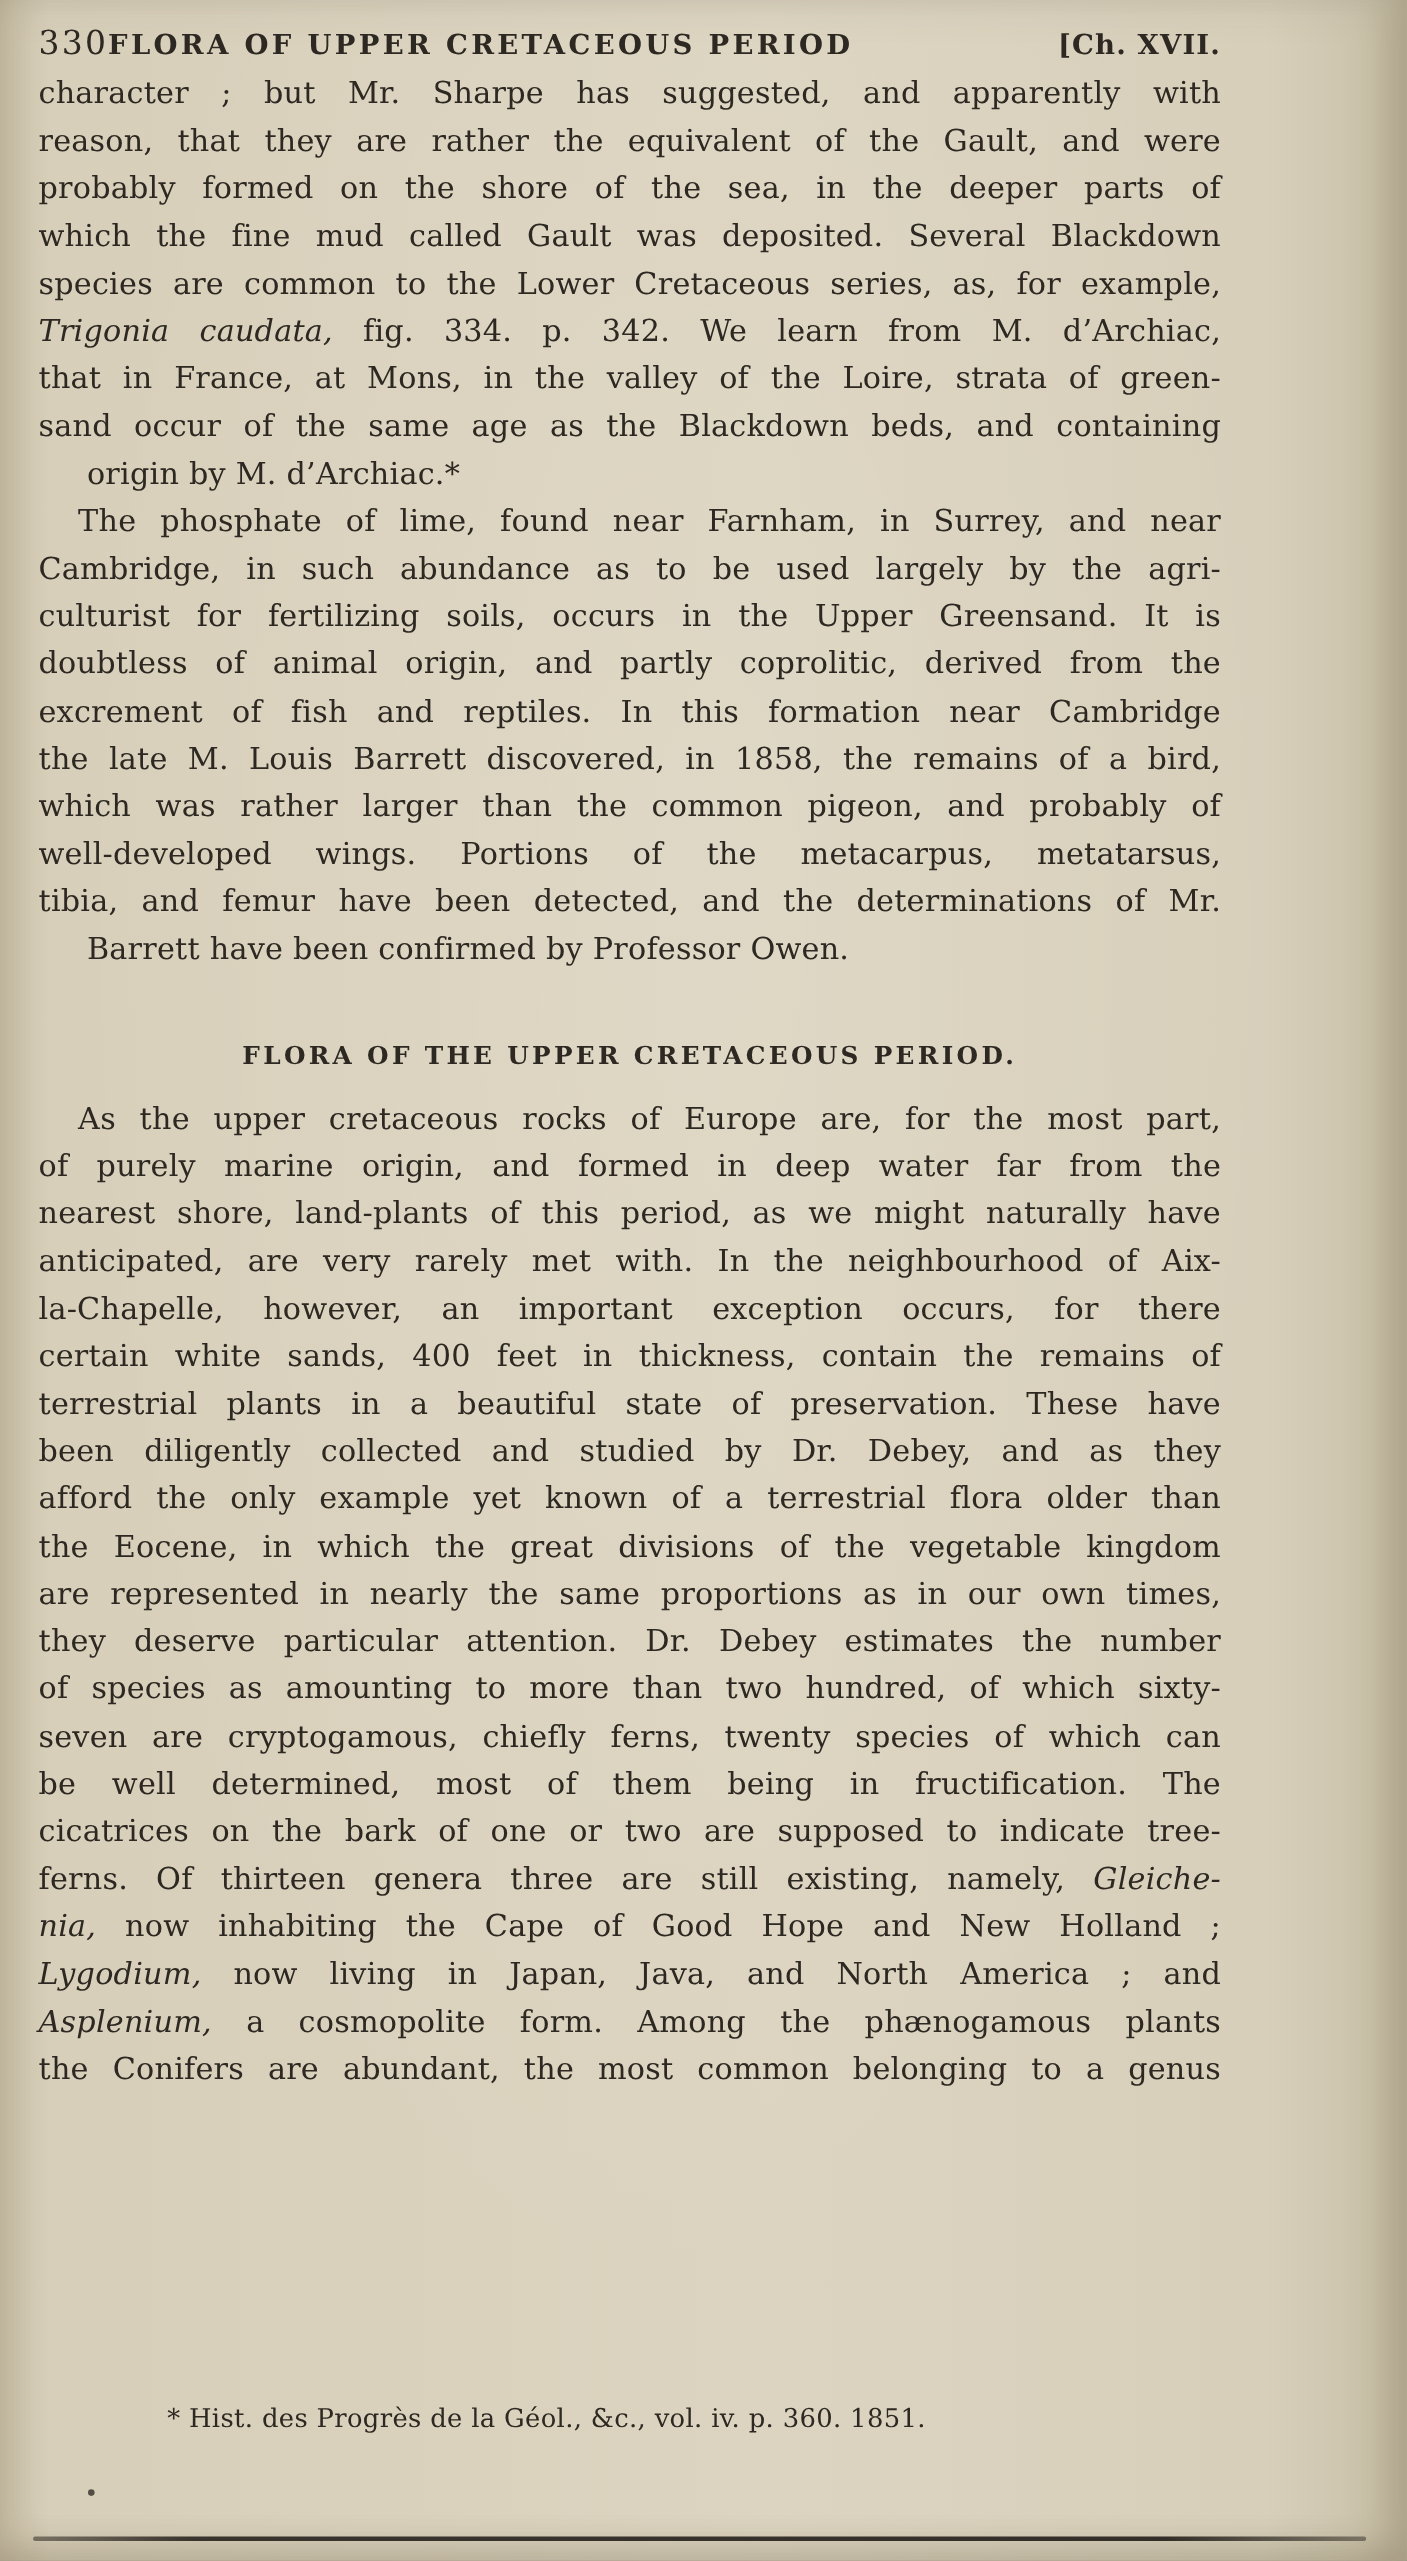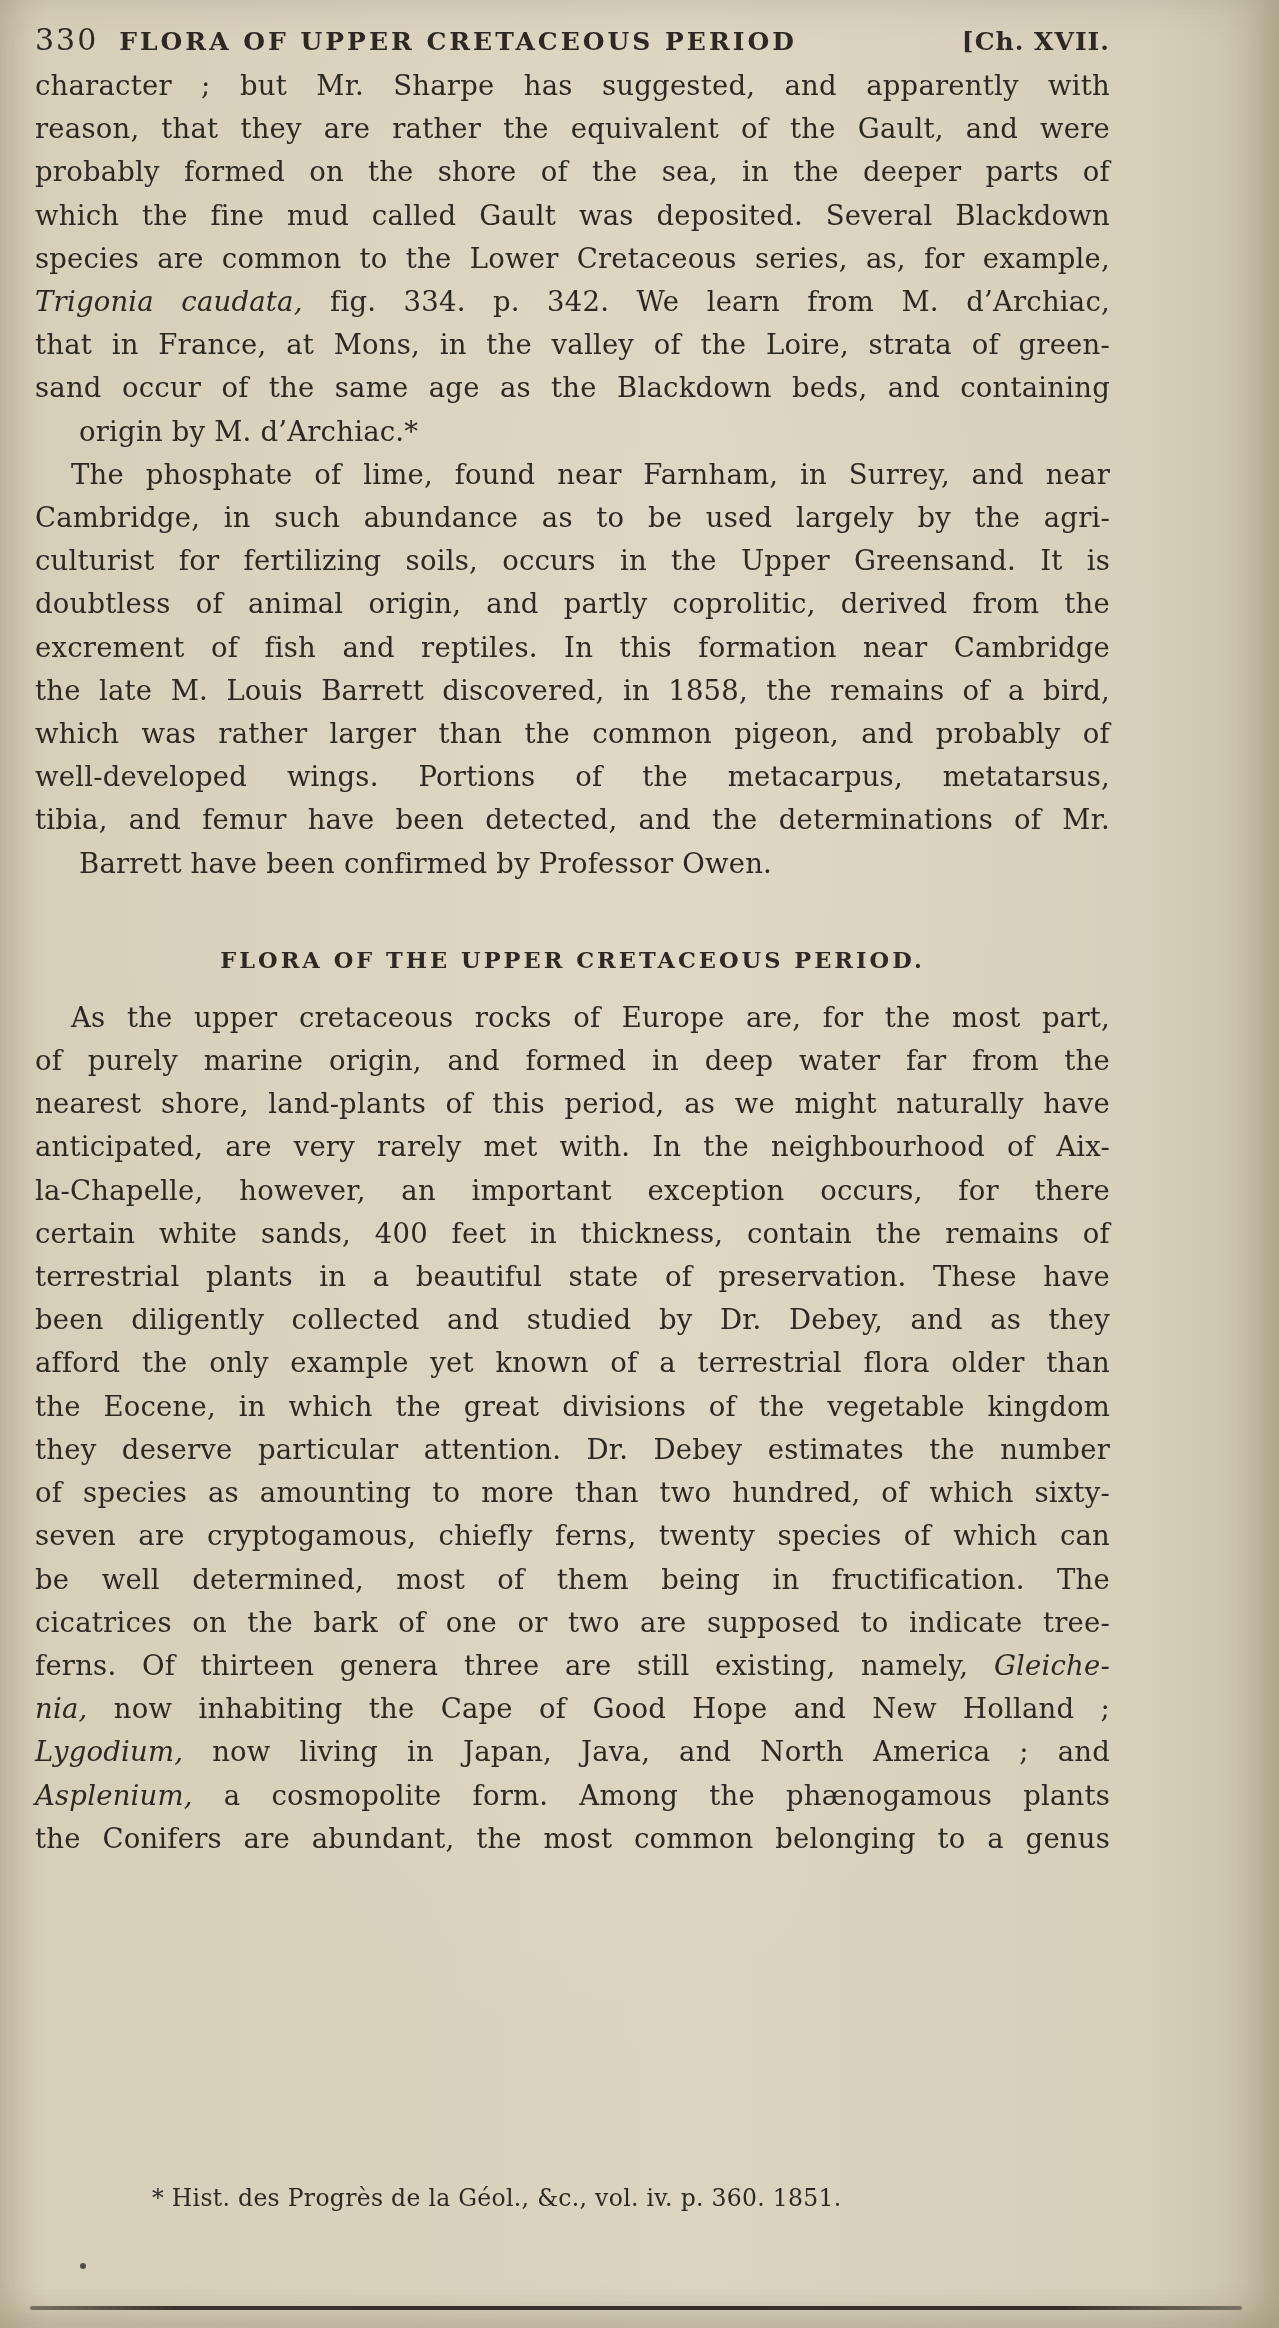--- a/index.html
+++ b/index.html
@@ -14,21 +14,21 @@
     box-shadow: inset -20px 0 38px rgba(95,80,52,0.22),
                 inset 0 -14px 30px rgba(95,80,52,0.16),
                 inset 0 10px 24px rgba(255,255,255,0.12);
     color:#2d2922;
     font-family:"DejaVu Serif", serif;
     overflow:hidden;
   }
   
   .running-head {
     position:absolute; top:22px; left:35px; width:1075px;
-    display:flex; align-items:baseline;gap:21px;
+    display:flex; align-items:baseline;
   }
   .pgnum { font-size:30px; letter-spacing:2px; }
   .rtitle { flex:1; font-weight:bold; font-size:25px; letter-spacing:3px; }
   .chap { font-weight:bold; font-size:25px; letter-spacing:1px; }
   
   .textcol { position:absolute; top:64px; left:35px; width:1075px; font-size:27.5px; letter-spacing:0.2px; }
   .para { margin:0; }
   .tline {
     line-height:43.2px;
     text-align:justify;
@@ -101,20 +101,21 @@
         <div class="tline"><span>As the upper cretaceous rocks of Europe are, for the most part,</span></div>
         <div class="tline"><span>of purely marine origin, and formed in deep water far from the</span></div>
         <div class="tline"><span>nearest shore, land-plants of this period, as we might naturally have</span></div>
         <div class="tline"><span>anticipated, are very rarely met with. In the neighbourhood of Aix-</span></div>
         <div class="tline"><span>la-Chapelle, however, an important exception occurs, for there</span></div>
         <div class="tline"><span>certain white sands, 400 feet in thickness, contain the remains of</span></div>
         <div class="tline"><span>terrestrial plants in a beautiful state of preservation. These have</span></div>
         <div class="tline"><span>been diligently collected and studied by Dr. Debey, and as they</span></div>
         <div class="tline"><span>afford the only example yet known of a terrestrial flora older than</span></div>
         <div class="tline"><span>the Eocene, in which the great divisions of the vegetable kingdom</span></div>
+        <div class="tline"><span>are represented in nearly the same proportions as in our own times,</span></div>
         <div class="tline"><span>they deserve particular attention. Dr. Debey estimates the number</span></div>
         <div class="tline"><span>of species as amounting to more than two hundred, of which sixty-</span></div>
         <div class="tline"><span>seven are cryptogamous, chiefly ferns, twenty species of which can</span></div>
         <div class="tline"><span>be well determined, most of them being in fructification. The</span></div>
         <div class="tline"><span>cicatrices on the bark of one or two are supposed to indicate tree-</span></div>
         <div class="tline"><span>ferns. Of thirteen genera three are still existing, namely, </span><span class="it">Gleiche-</span></div>
         <div class="tline"><span class="it">nia,</span><span> now inhabiting the Cape of Good Hope and New Holland ;</span></div>
         <div class="tline"><span class="it">Lygodium,</span><span> now living in Japan, Java, and North America ; and</span></div>
         <div class="tline"><span class="it">Asplenium,</span><span> a cosmopolite form. Among the phænogamous plants</span></div>
         <div class="tline"><span>the Conifers are abundant, the most common belonging to a genus</span></div>

